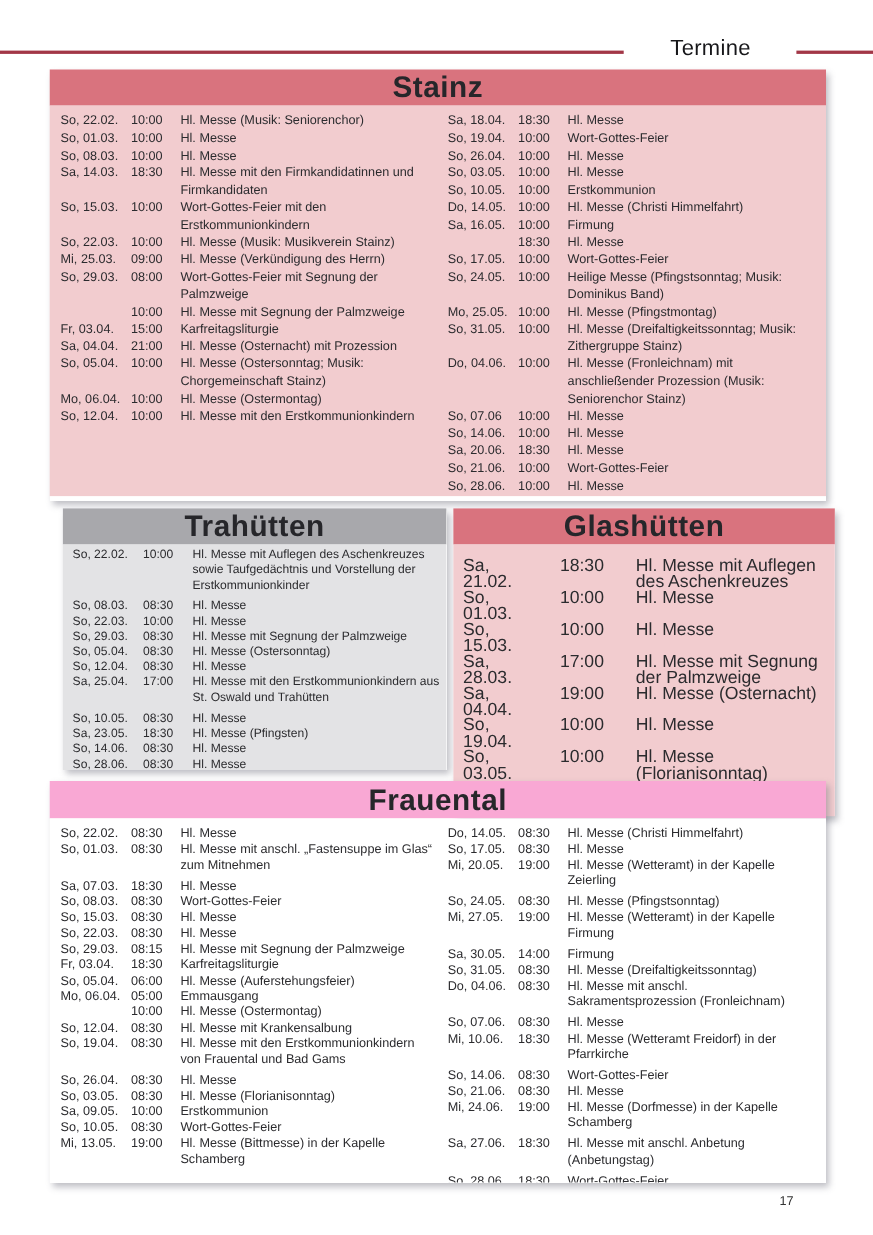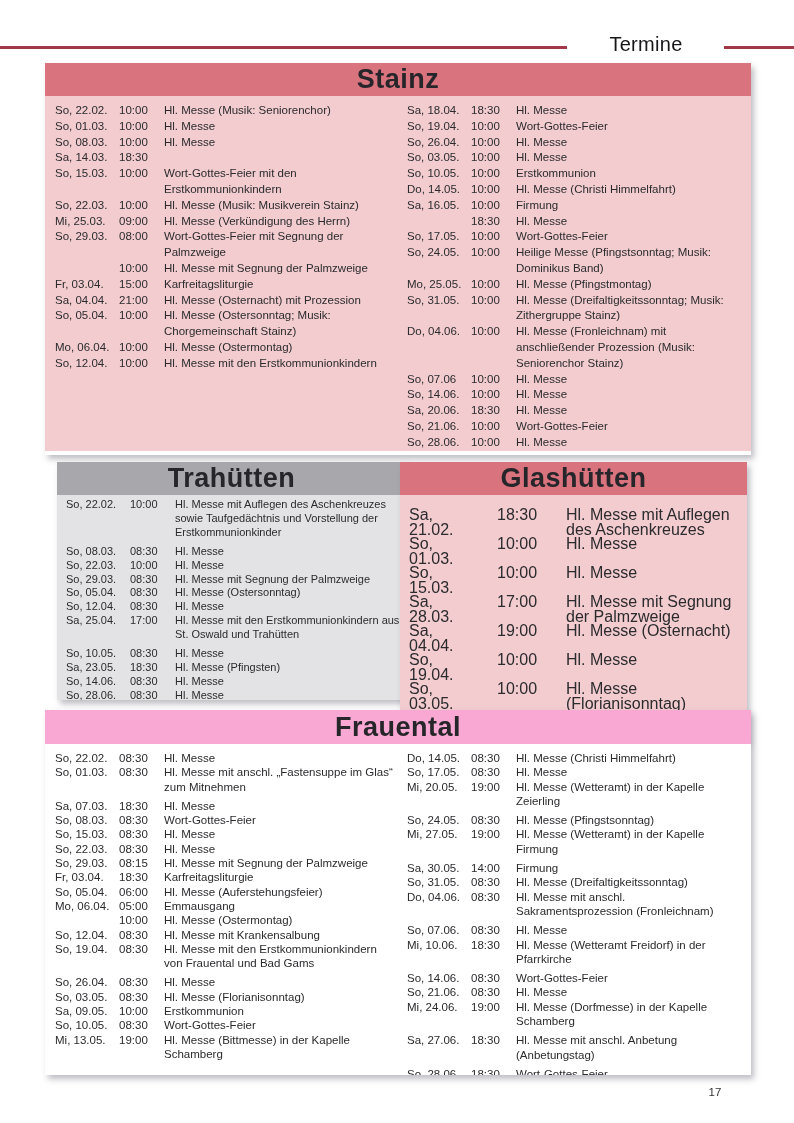--- a/index.html
+++ b/index.html
@@ -16,21 +16,21 @@
     font-size:20px; color:#17171a; letter-spacing:0.3px;
   }
   .sec { position:absolute; box-shadow:3px 4px 6px rgba(110,110,125,0.45); overflow:hidden; }
   .sec-header { display:flex; align-items:center; justify-content:center; }
   .sec-title  { font-size:27px; font-weight:600; color:#26262a; letter-spacing:0.5px; }
   .sec-body   { display:flex; box-sizing:border-box; }
   .col { flex:1; min-width:0; }
 
   .sec-stainz      { left:45px;  top:63px;  width:706px; height:392px; }
   .sec-trahuetten  { left:57px;  top:462px; width:349px; height:238px; }
-  .sec-glashuetten { left:400px; top:462px; width:347px; height:280px; }
+  .sec-glashuetten { left:412px; top:462px; width:347px; height:280px; }
   .sec-frauental   { left:45px;  top:710px; width:706px; height:365px; }
 
   .sec-stainz .sec-header, .sec-trahuetten .sec-header, .sec-glashuetten .sec-header { height:33px; }
   .sec-frauental .sec-header { height:34px; }
 
   .sec-stainz .sec-body, .sec-frauental .sec-body { padding:7px 6px 0 10px; gap:14px; }
   .sec-trahuetten .sec-body { padding:3px 4px 0 9px; }
   .sec-glashuetten .sec-body { padding:13px 4px 0 9px; }
 
   .row { display:grid; grid-template-columns:64px 45px 1fr; }
@@ -68,20 +68,21 @@
           <div class="text">Hl. Messe</div>
         </div>
         <div class="row">
           <div class="date">So, 08.03.</div>
           <div class="time">10:00</div>
           <div class="text">Hl. Messe</div>
         </div>
         <div class="row">
           <div class="date">Sa, 14.03.</div>
           <div class="time">18:30</div>
+          <div class="text">Hl. Messe mit den Firmkandidatinnen und Firmkandidaten</div>
         </div>
         <div class="row">
           <div class="date">So, 15.03.</div>
           <div class="time">10:00</div>
           <div class="text">Wort-Gottes-Feier mit den Erstkommunionkindern</div>
         </div>
         <div class="row">
           <div class="date">So, 22.03.</div>
           <div class="time">10:00</div>
           <div class="text">Hl. Messe (Musik: Musikverein Stainz)</div>

